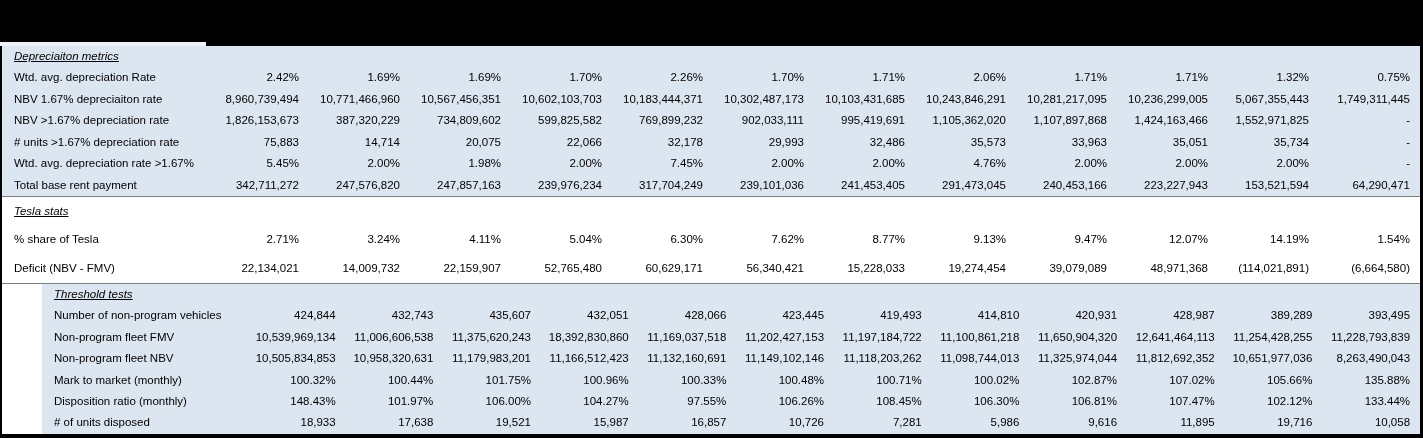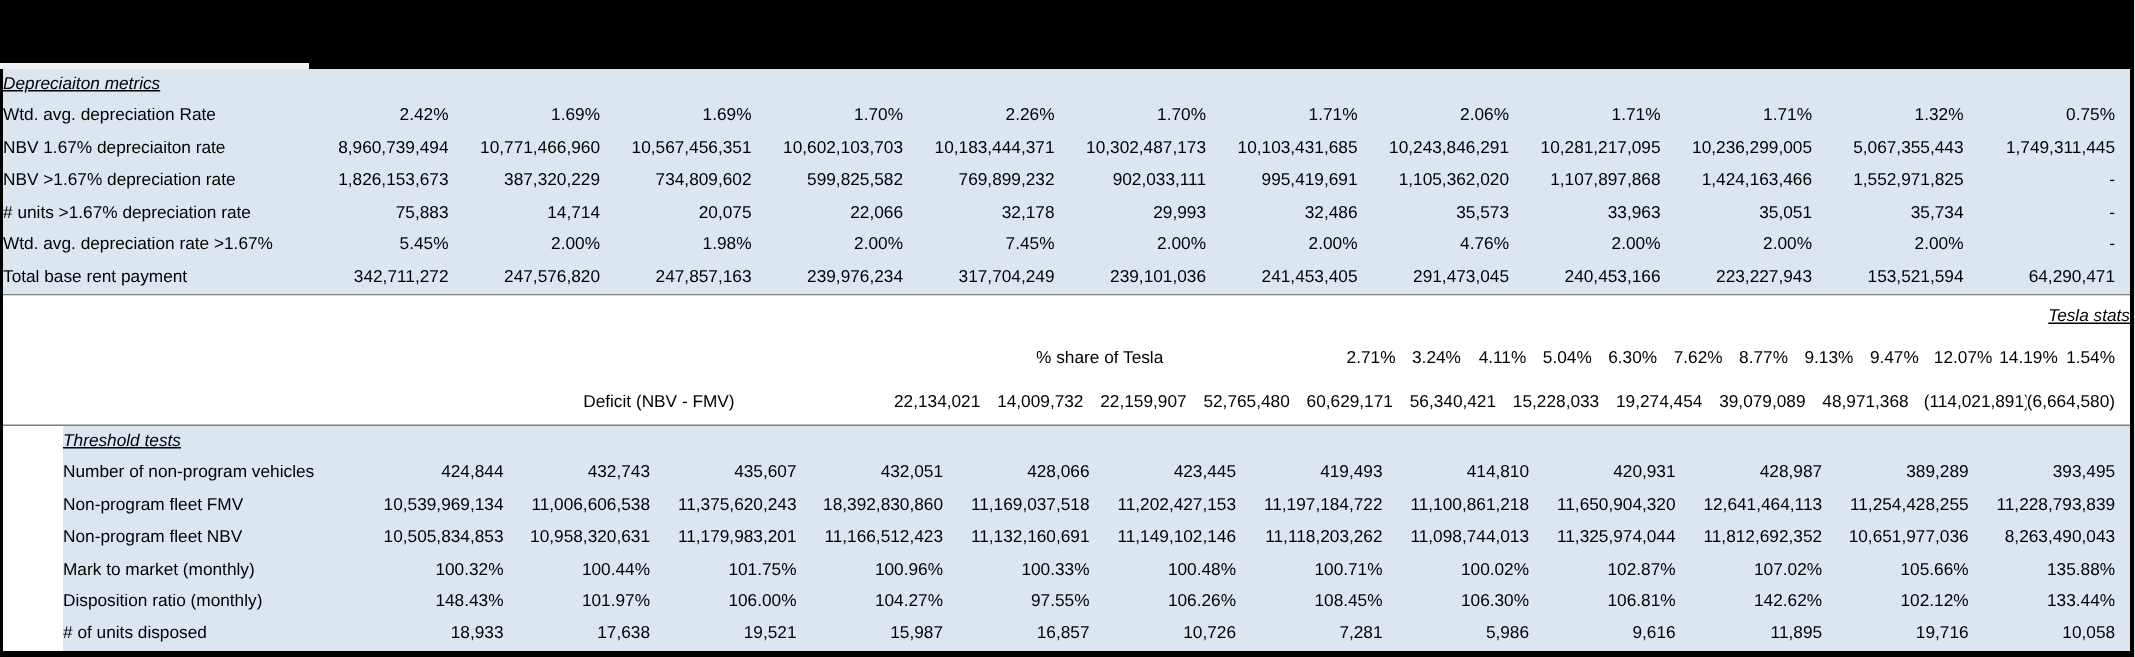--- a/index.html
+++ b/index.html
@@ -34,21 +34,21 @@
   .section.fill-blue  { background: #dce6f1; }
   .section.fill-white { background: #ffffff; }
   .section:not(:last-child) { border-bottom: 1px solid #7f7f7f; }
   .row { flex: 1 1 0; display: flex; align-items: center; min-height: 0; }
   .cell {
     font-size: 11.5px; line-height: 1;
     color: #000;
     white-space: nowrap; overflow: hidden;
     box-sizing: border-box;
   }
-  .cell.label { flex: 0 0 206px; padding-left: 0; text-align: left; }
+  .cell.label { flex: 0 0 206px; padding-left: 12px; text-align: left; }
   .cell.label.wide { flex: 1 1 auto; }
   .cell.val { flex: 1 1 0; text-align: right; padding-right: 10px; }
   .section-header-cell { font-style: italic; text-decoration: underline; }
 </style>
 </head>
 <body>
 
 <div class="sheet">
   <div class="topbar">
     <div class="notch"></div>
@@ -142,21 +142,21 @@
           <div class="cell val">317,704,249</div>
           <div class="cell val">239,101,036</div>
           <div class="cell val">241,453,405</div>
           <div class="cell val">291,473,045</div>
           <div class="cell val">240,453,166</div>
           <div class="cell val">223,227,943</div>
           <div class="cell val">153,521,594</div>
           <div class="cell val">64,290,471</div>
         </div>
       </div>
-      <div class="section fill-white" style="flex-grow: 4; align-items: flex-end;">
+      <div class="section fill-white" style="flex-grow: 4;">
         <div class="row">
           <div class="cell label wide section-header-cell">Tesla stats</div>
         </div>
         <div class="row">
           <div class="cell label">% share of Tesla</div>
           <div class="cell val">2.71%</div>
           <div class="cell val">3.24%</div>
           <div class="cell val">4.11%</div>
           <div class="cell val">5.04%</div>
           <div class="cell val">6.30%</div>
@@ -252,21 +252,21 @@
           <div class="cell label">Disposition ratio (monthly)</div>
           <div class="cell val">148.43%</div>
           <div class="cell val">101.97%</div>
           <div class="cell val">106.00%</div>
           <div class="cell val">104.27%</div>
           <div class="cell val">97.55%</div>
           <div class="cell val">106.26%</div>
           <div class="cell val">108.45%</div>
           <div class="cell val">106.30%</div>
           <div class="cell val">106.81%</div>
-          <div class="cell val">142.62%</div>
+          <div class="cell val">107.47%</div>
           <div class="cell val">102.12%</div>
           <div class="cell val">133.44%</div>
         </div>
         <div class="row">
           <div class="cell label"># of units disposed</div>
           <div class="cell val">18,933</div>
           <div class="cell val">17,638</div>
           <div class="cell val">19,521</div>
           <div class="cell val">15,987</div>
           <div class="cell val">16,857</div>

